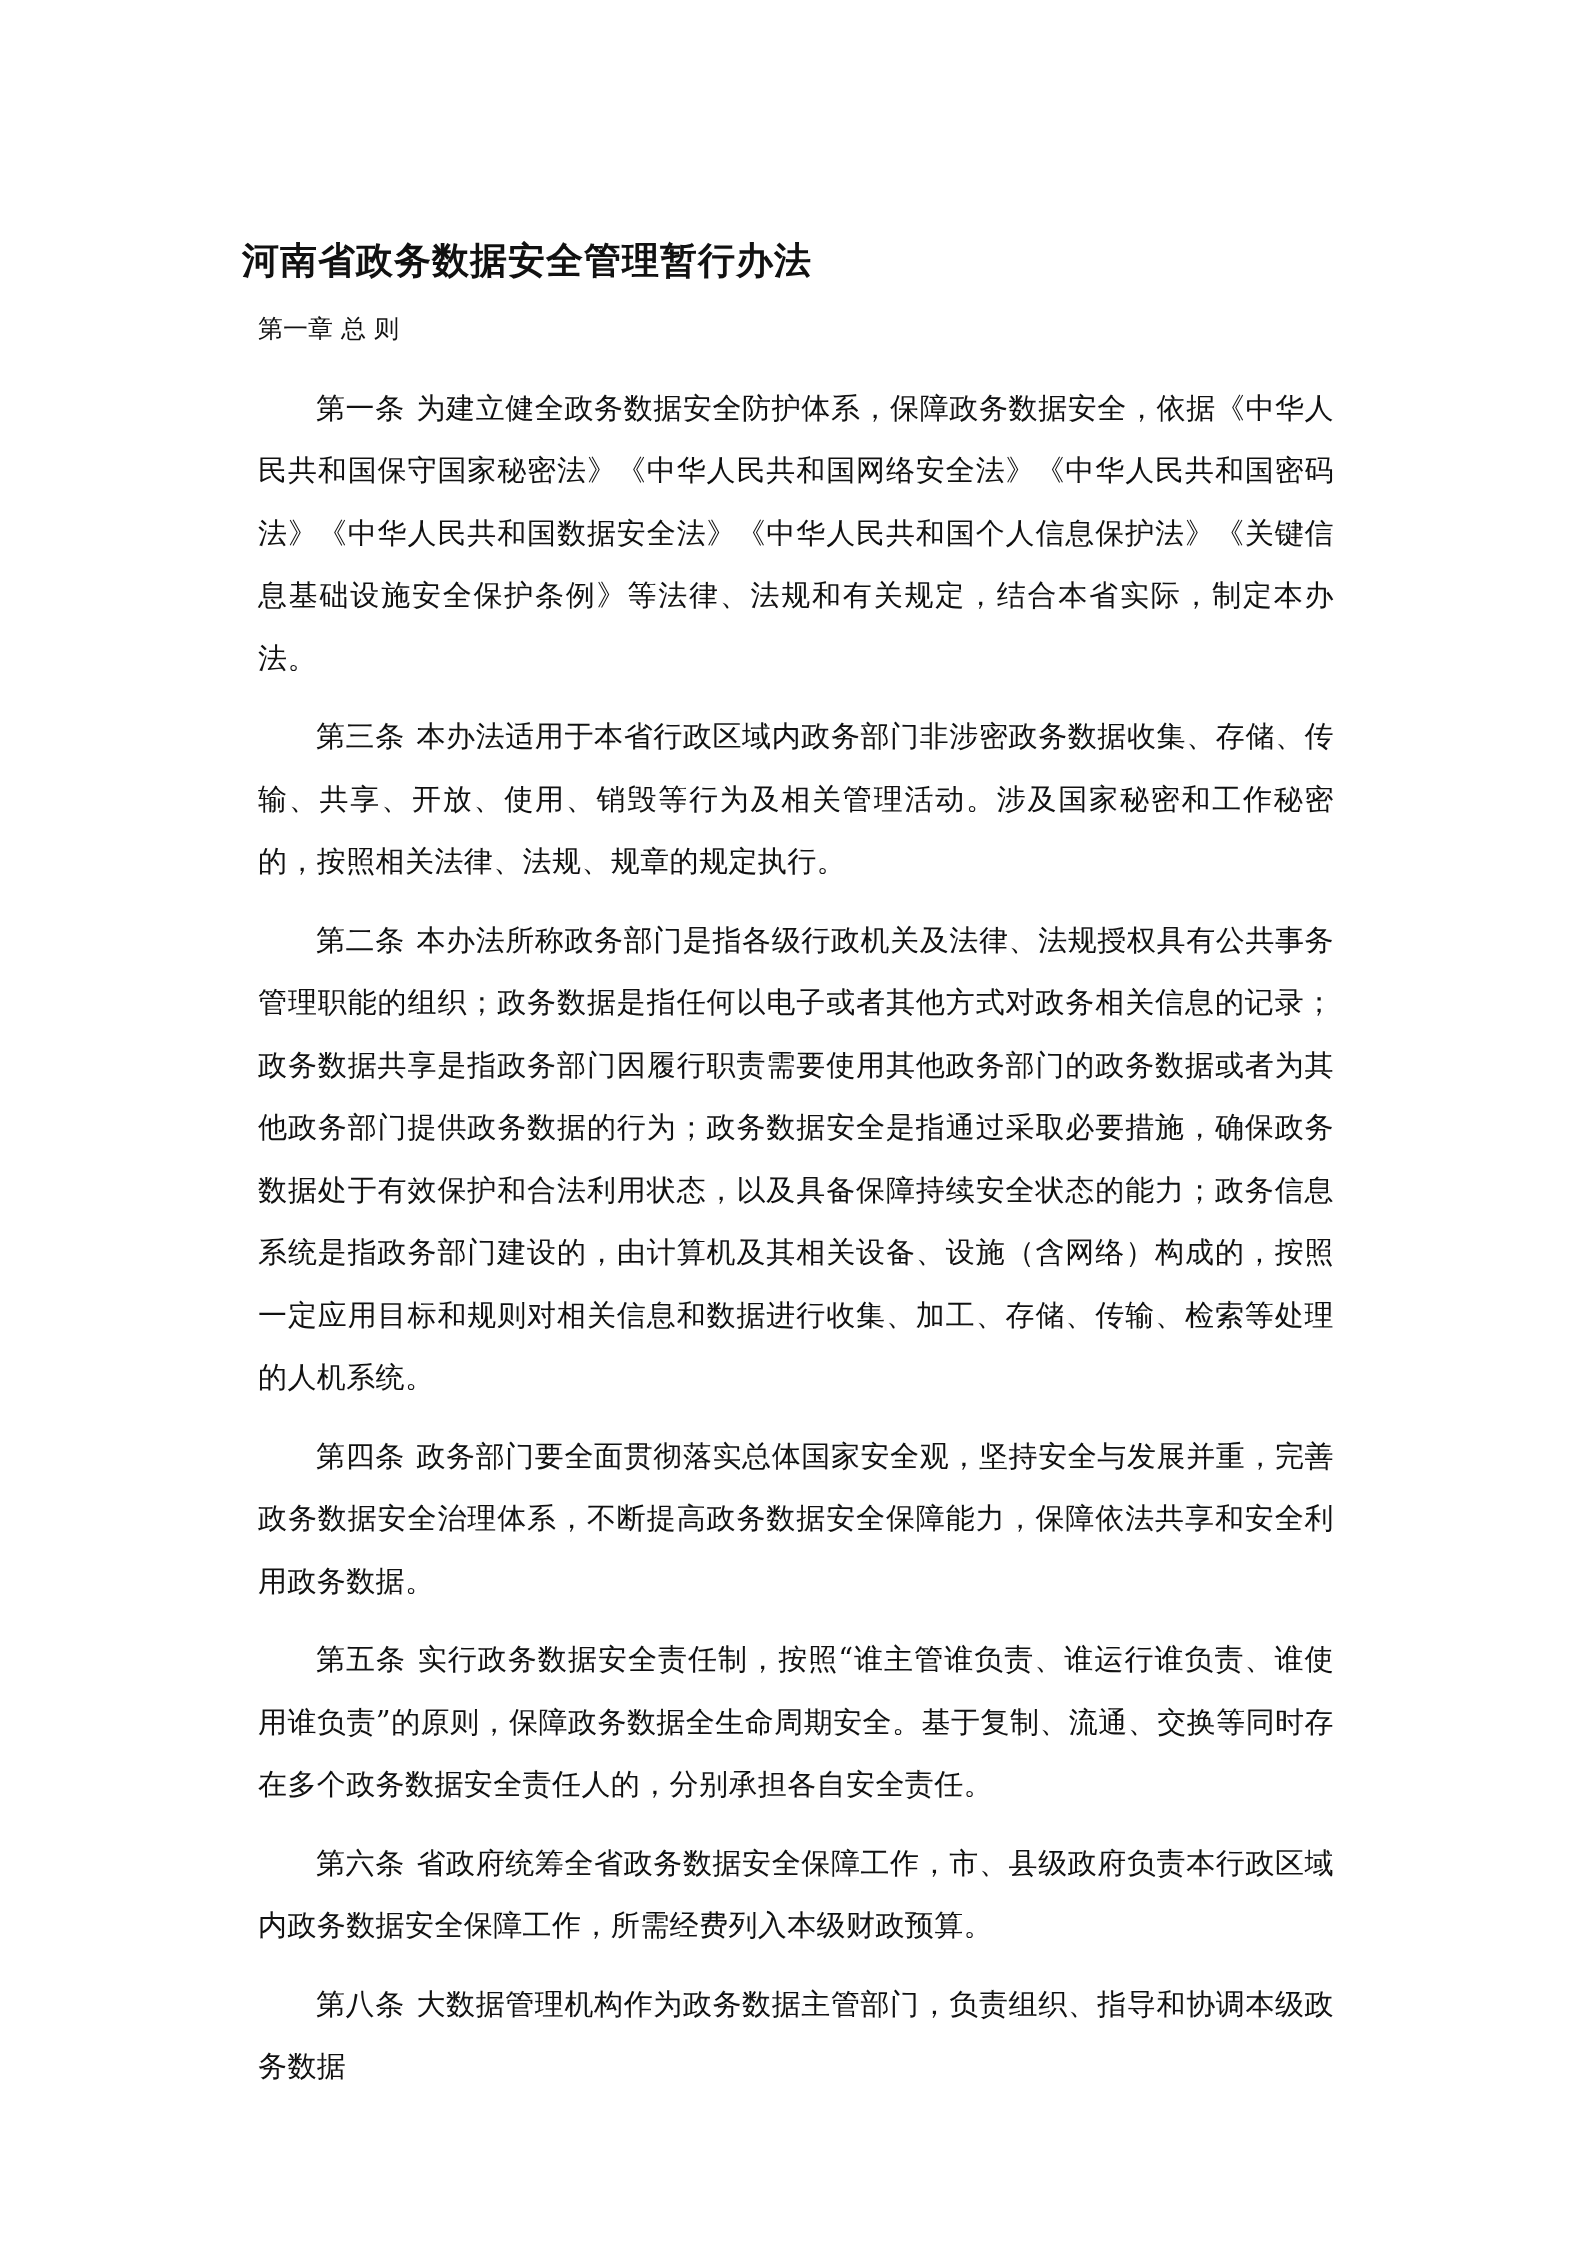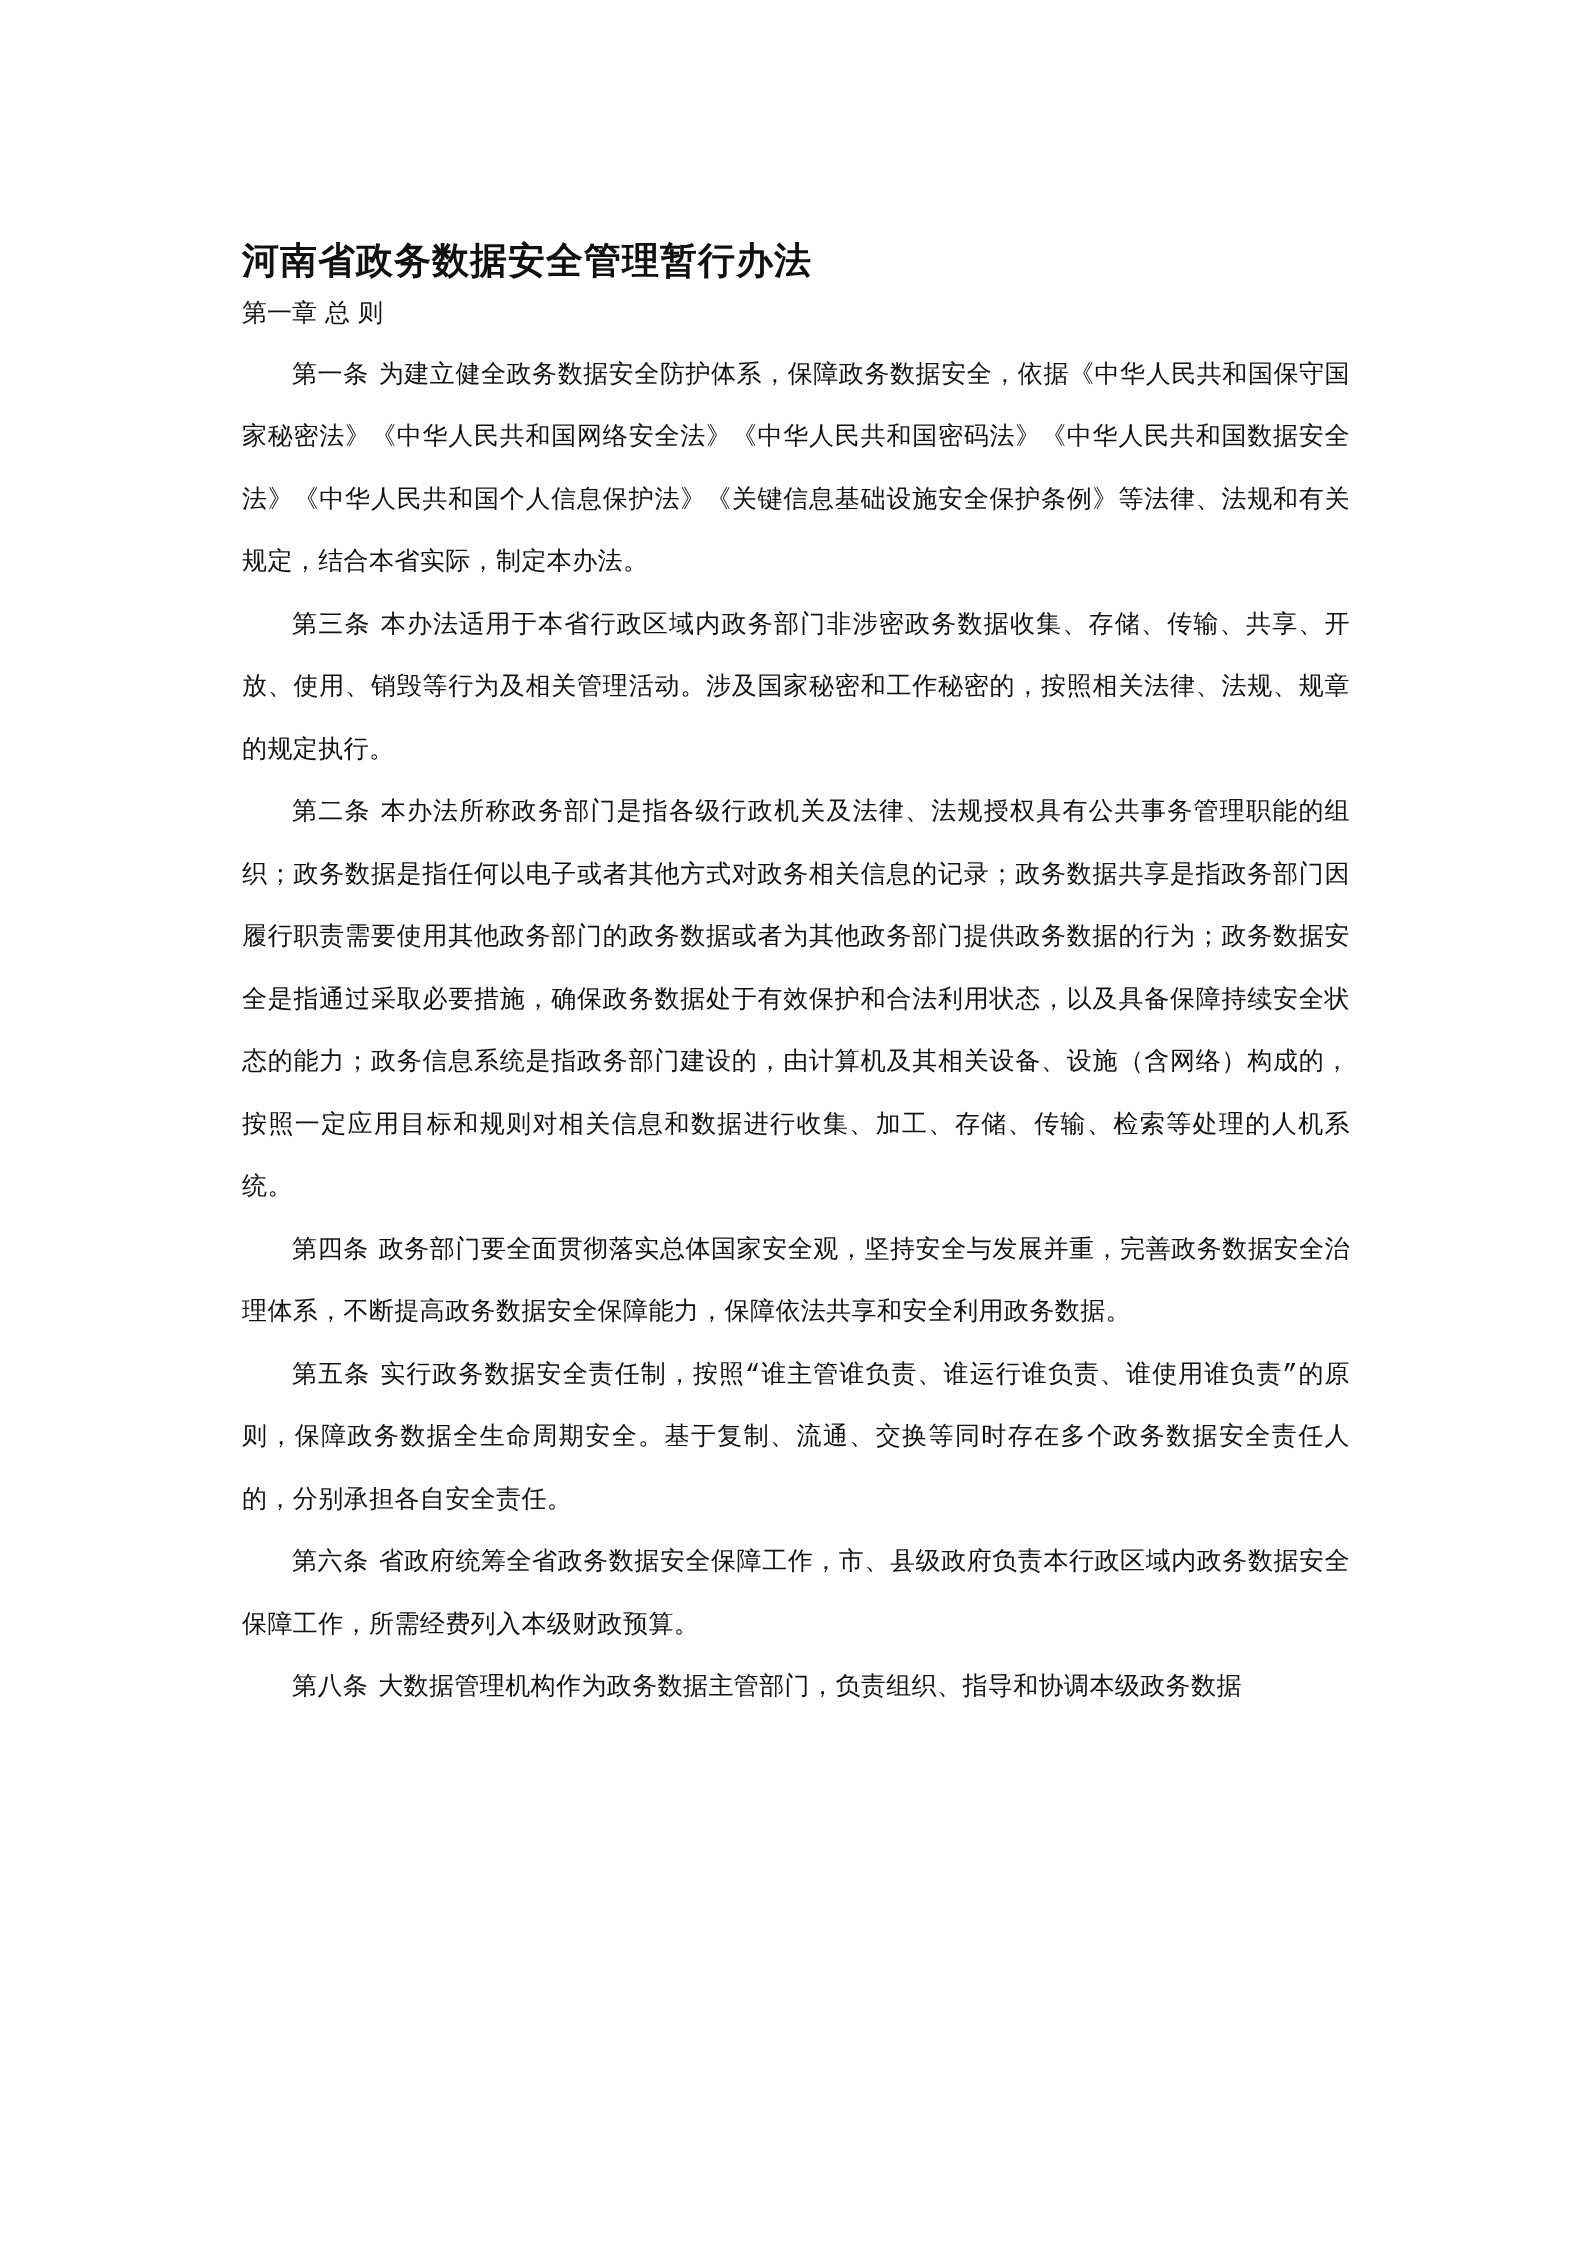--- a/index.html
+++ b/index.html
@@ -3,23 +3,23 @@
 <meta charset="utf-8">
 <style>
   html, body { margin: 0; padding: 0; background: #ffffff; }
   body { width: 1587px; height: 2245px; position: relative; overflow: hidden;
          font-family: "DejaVu Serif", "Liberation Serif", serif; color: #111; }
   .page { position: absolute; left: 242px; top: 0; width: 1108px; }
   .title { position: absolute; left: 0; width: 1108px; top: 208px; text-align: left;
            font-family: "DejaVu Sans", "Liberation Sans", sans-serif; font-weight: bold;
            font-size: 37px; letter-spacing: 1px; line-height: 56px; }
   .body { position: absolute; top: 282px; left: 0; width: 1108px; }
-  .chapter { font-size: 25px; line-height: 62.5px; height: 62.5px; margin: 0; white-space: nowrap; }
-  .article { font-size: 25px; line-height: 62.5px; margin: 0; text-indent: 2em; text-align: justify;
-             text-align-last: left; letter-spacing: 0.4px; font-family: Liberation Mono, monospace; }
+  .chapter { font-size: 25px; line-height: 62.5px; height: 62.5px; margin: 16px; white-space: nowrap; }
+  .article { font-size: 29px; line-height: 62.5px; margin: 16px; text-indent: 2em; text-align: justify;
+             text-align-last: left; letter-spacing: 0.4px; }
   .article .num { margin-right: 0.4em; }
 </style>
 </head>
 <body>
 
 <div class="page">
   <h1 class="title">河南省政务数据安全管理暂行办法</h1>
 
   <div class="body">
     <p class="chapter">第一章 总 则</p>

